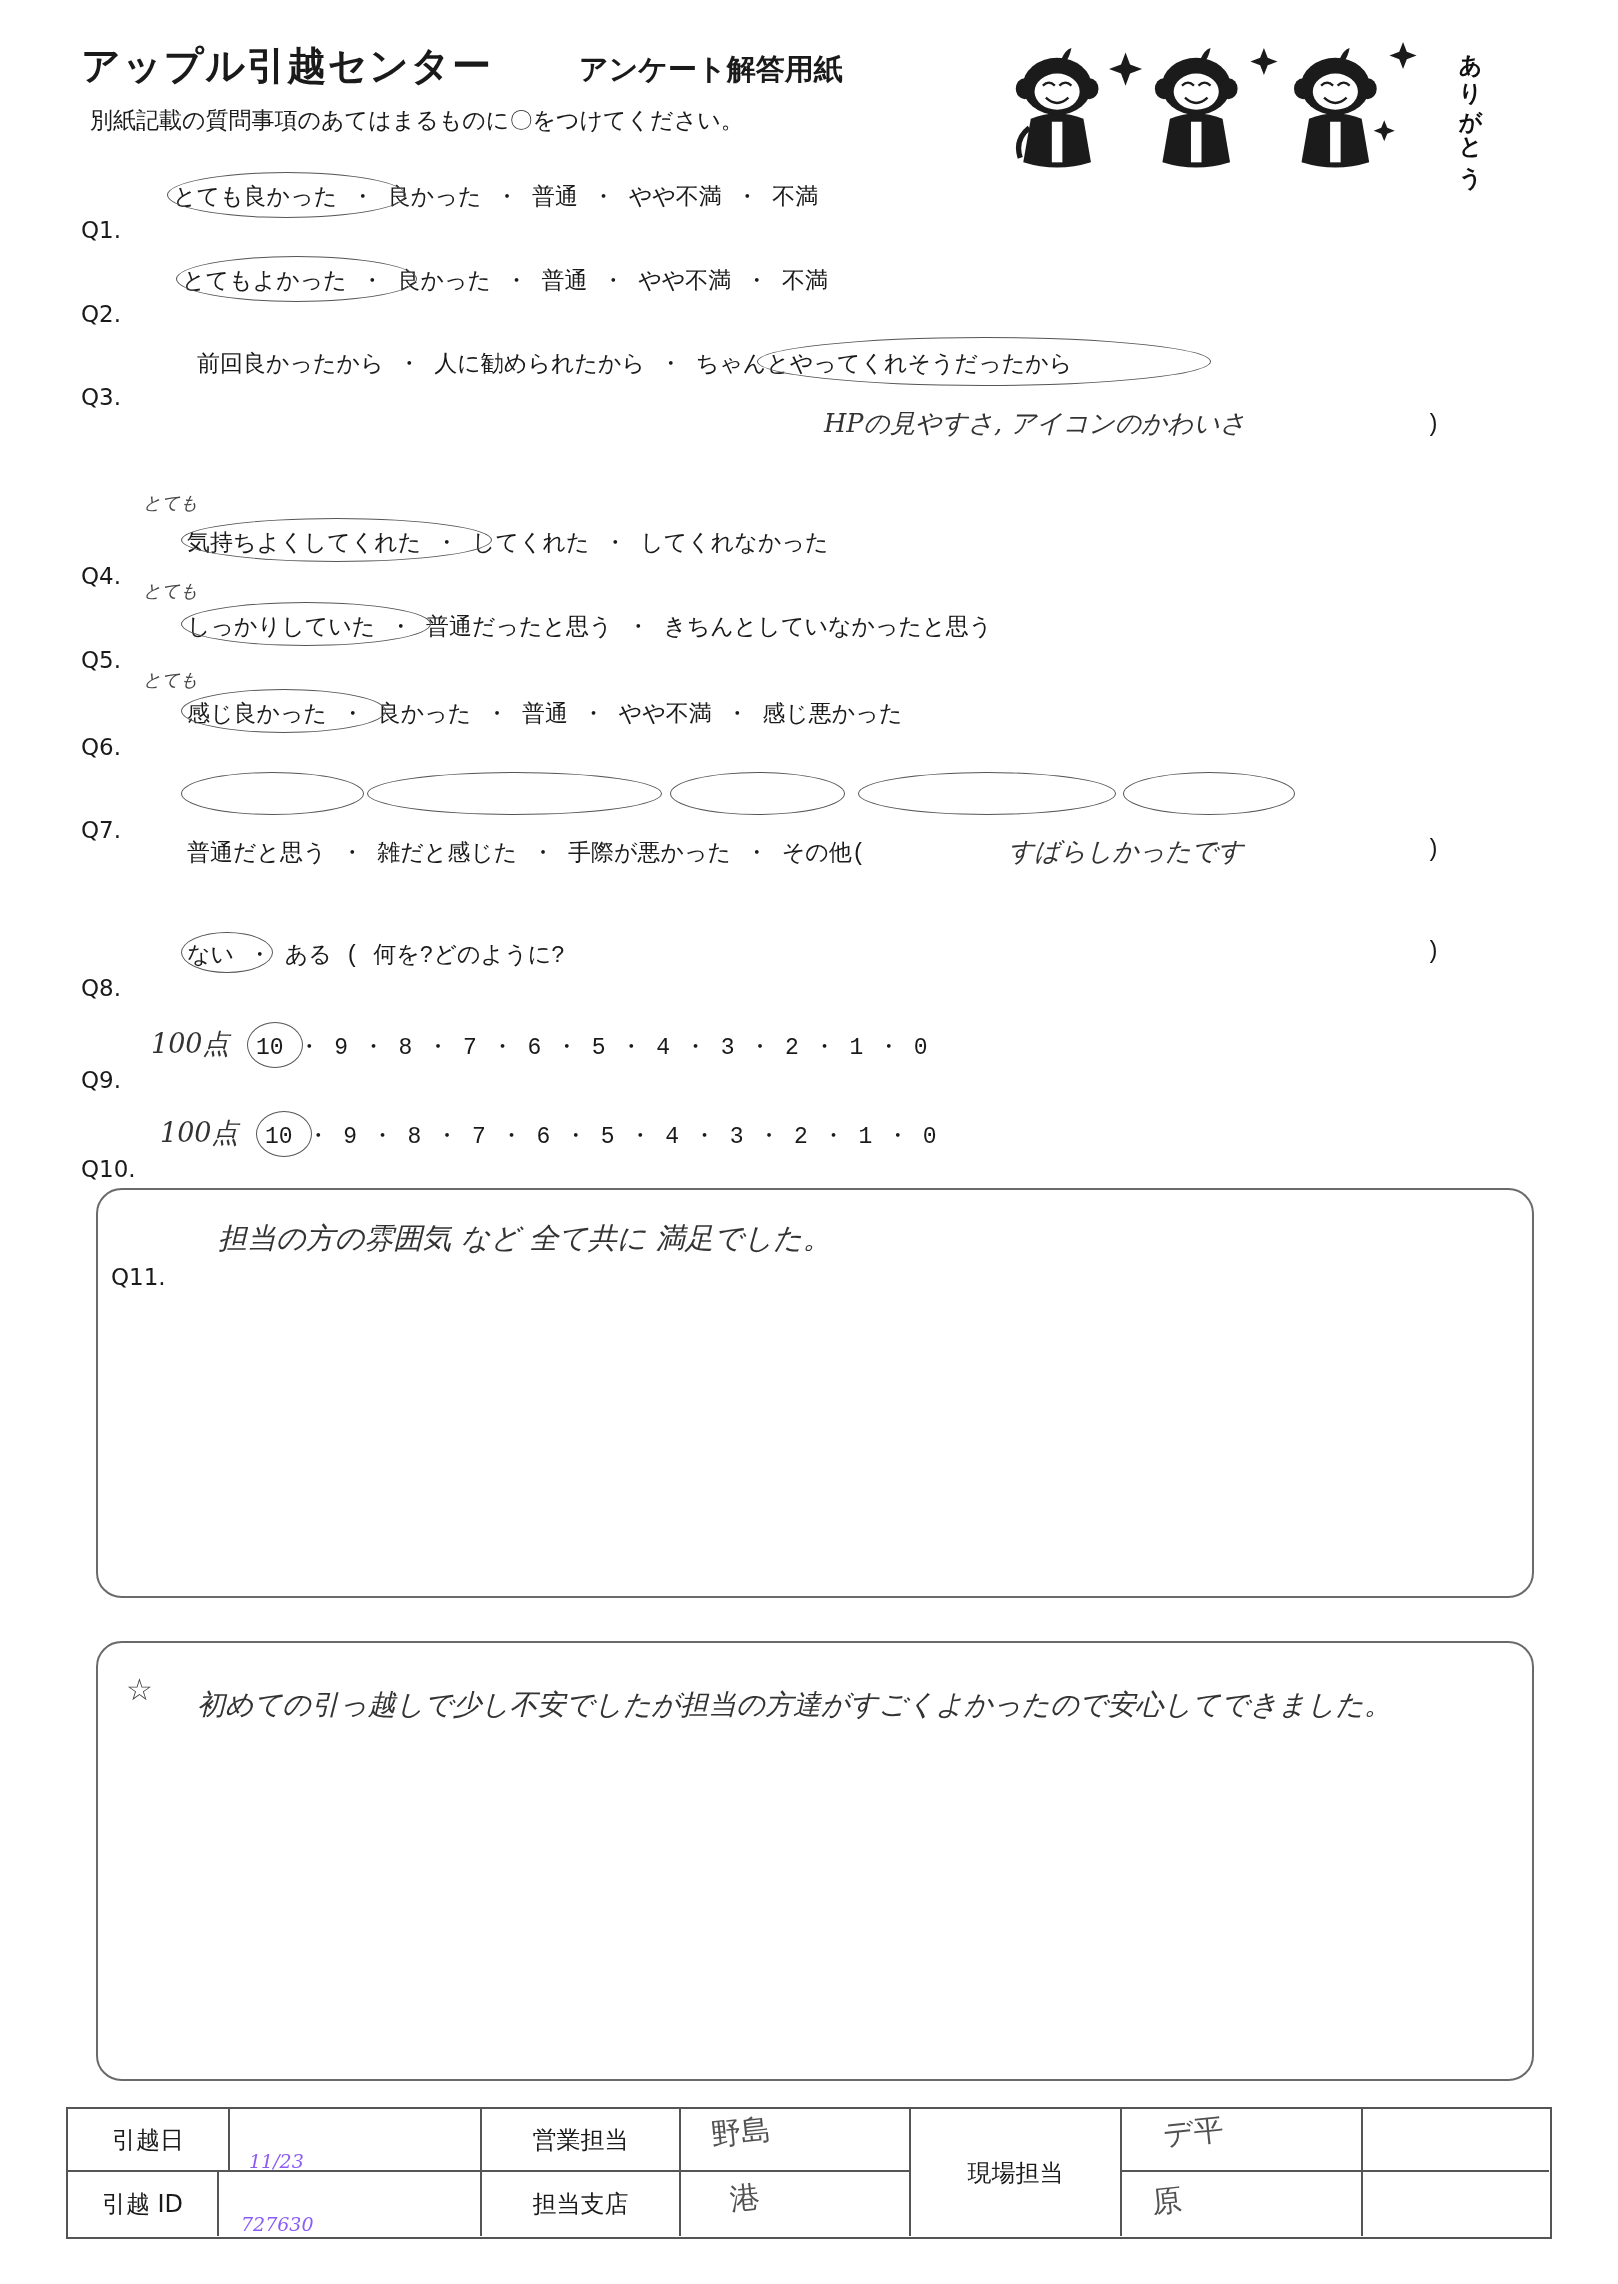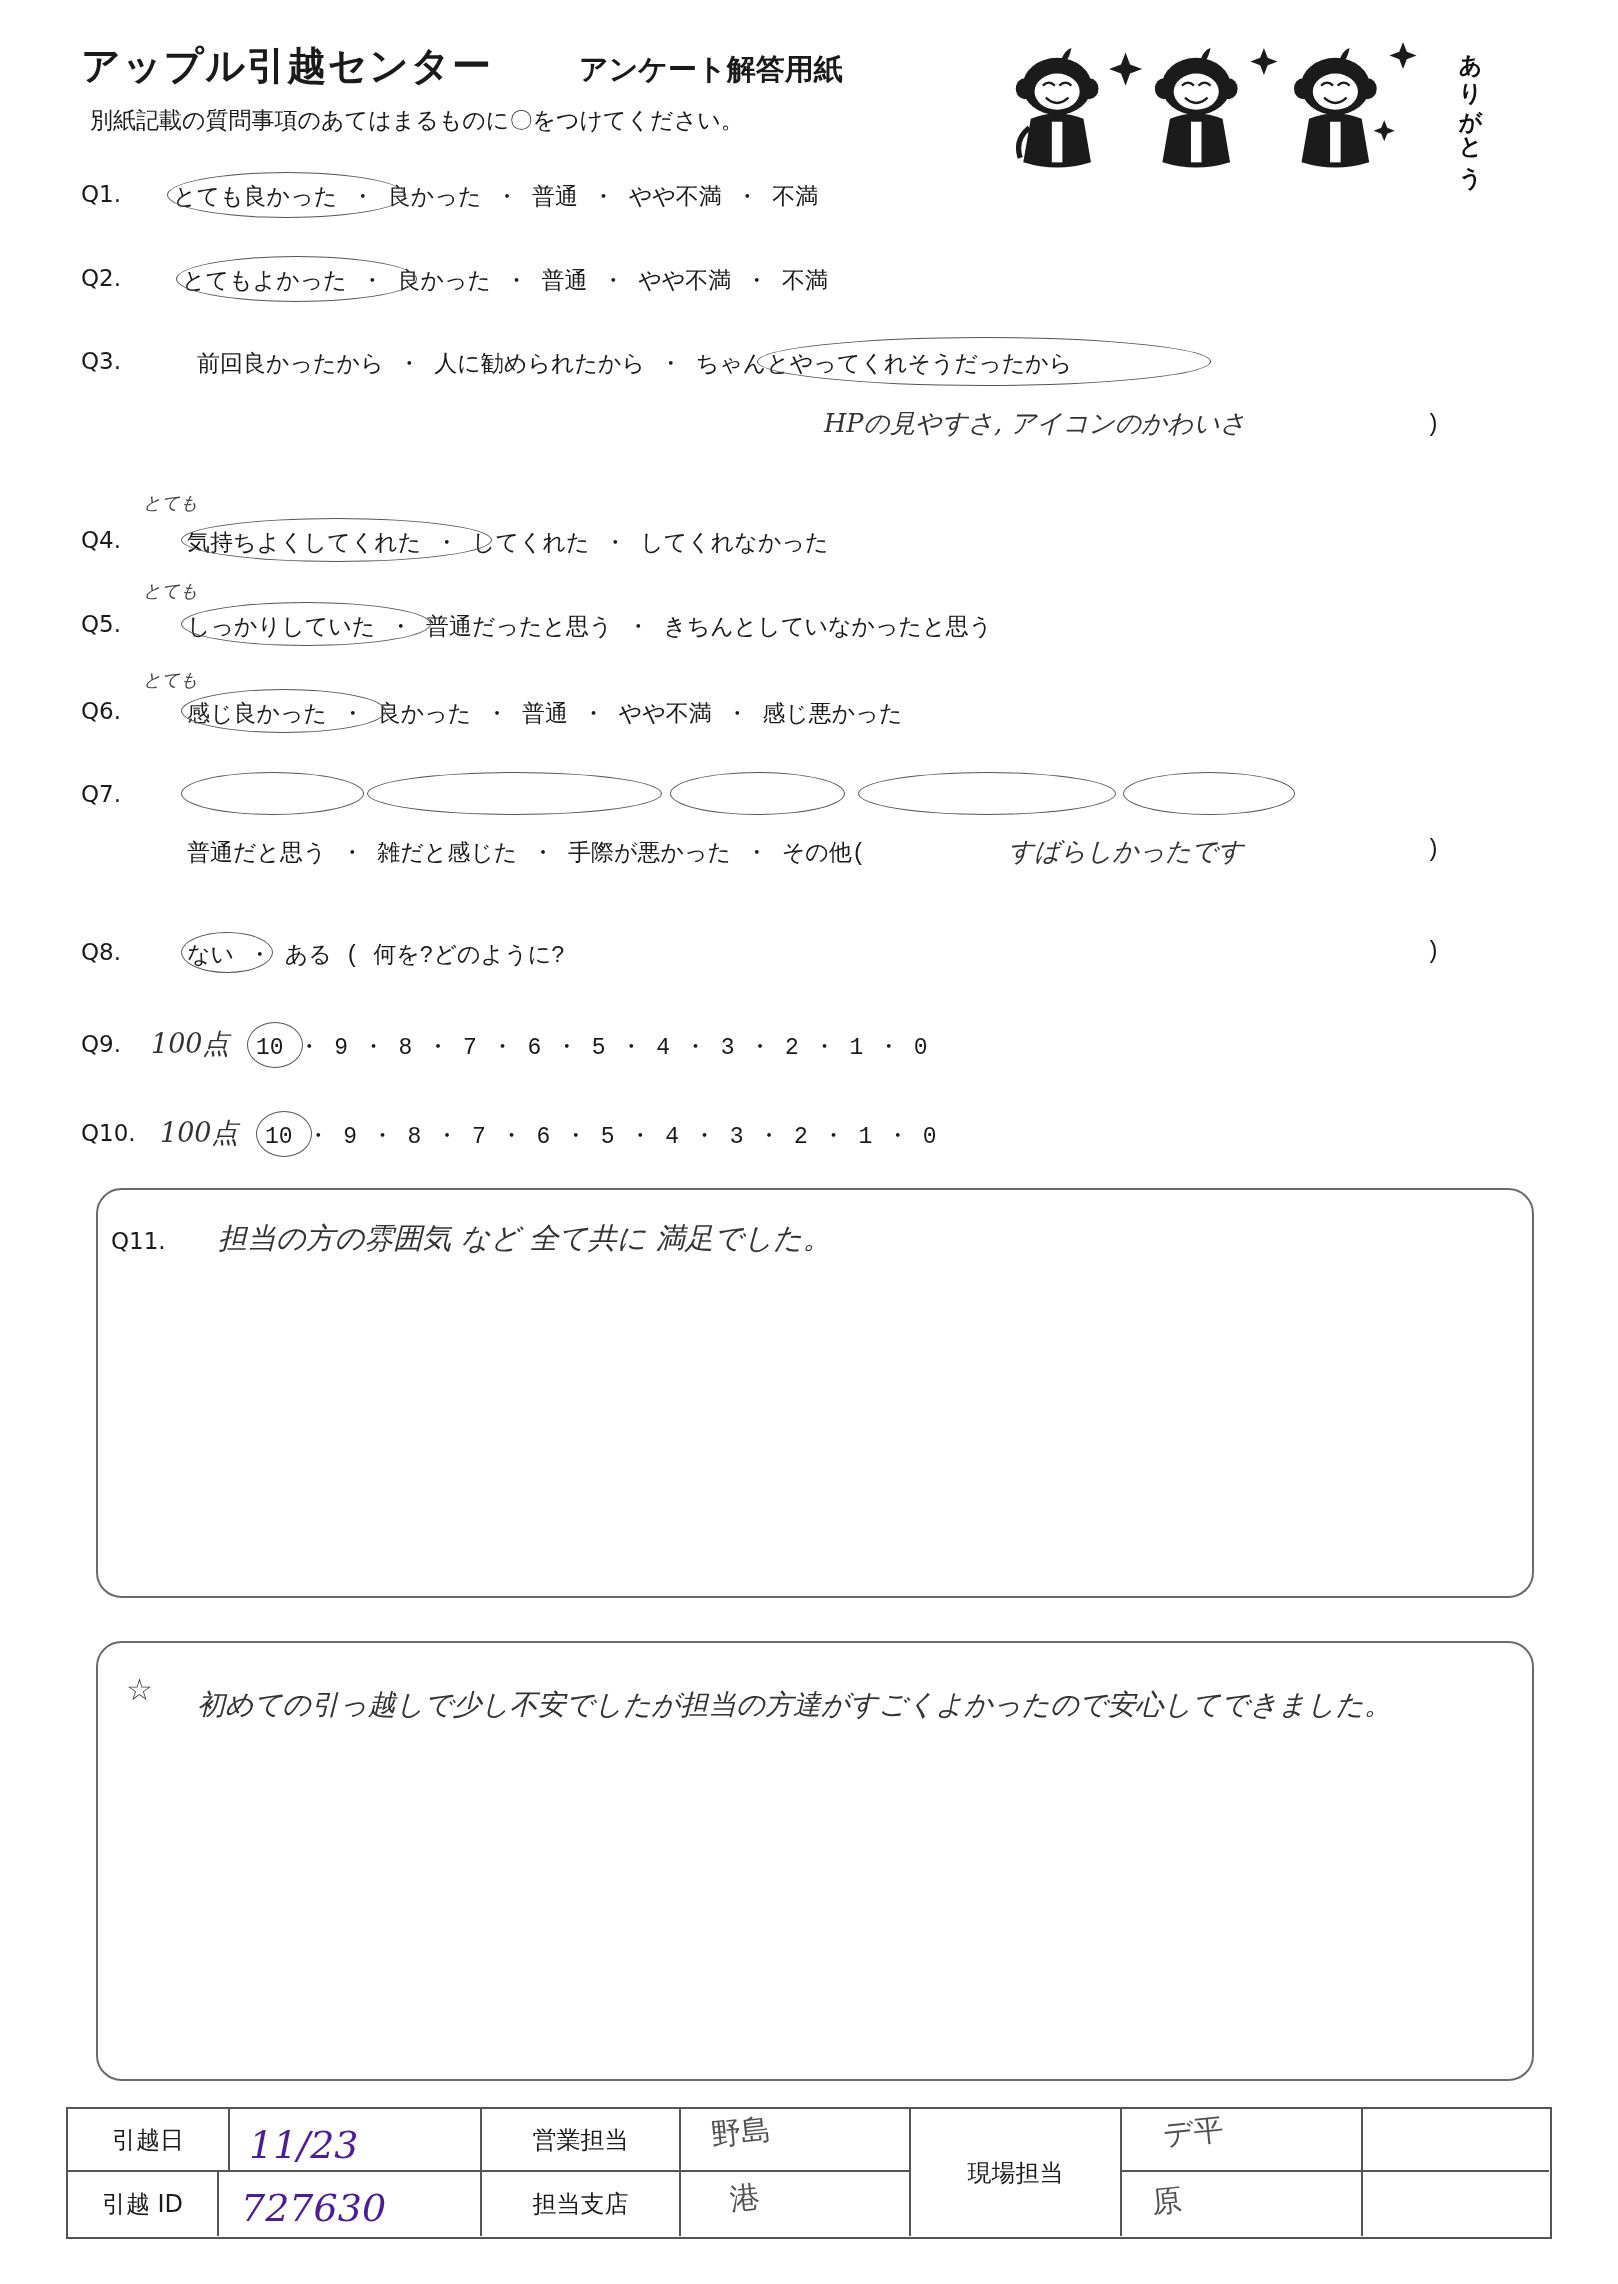--- a/index.html
+++ b/index.html
@@ -35,21 +35,21 @@
   .thanks{
     position:absolute;left:1456px;top:38px;
     font-size:23px;font-weight:bold;letter-spacing:1.5px;
     writing-mode:vertical-rl;
     font-family:"DejaVu Sans", sans-serif;
     color:#111;
   }
 
   
   .q{position:absolute;font-size:23px;font-family:Liberation Mono, monospace;white-space:nowrap;text-align:center;}
-  .qlabel{position:absolute;font-size:23px;font-family:"DejaVu Sans", sans-serif;}
+  .qlabel{position:absolute;font-size:23px;font-family:"DejaVu Sans", sans-serif;margin-top:36px;}
 
   
   .hand{
     font-family:"DejaVu Serif", serif;
     color:#333;
     font-style:italic;
     position:absolute;
     white-space:nowrap;
   }
   .tiny-hand{
@@ -90,22 +90,23 @@
     font-size:24px;
     font-family:"DejaVu Sans", sans-serif;
     display:flex;align-items:center;justify-content:center;
   }
   .ftable .cell.nob{border-bottom:none;}
   .ftable .cell.nor{border-right:none;}
   .ftable .val{
     position:absolute;
     font-family:"DejaVu Serif", serif;
     font-style:italic;
-    font-size:38px;
-    color:#4c1d95;
+    font-size:19px;
+    color:#8b5cf6;
+    margin-top:27px;
   }
   .sig{
     position:absolute;
     font-family:"DejaVu Serif", serif;
     font-size:30px;
     color:#333;
     transform:rotate(-6deg);
     opacity:.85;
   }
   .star{

